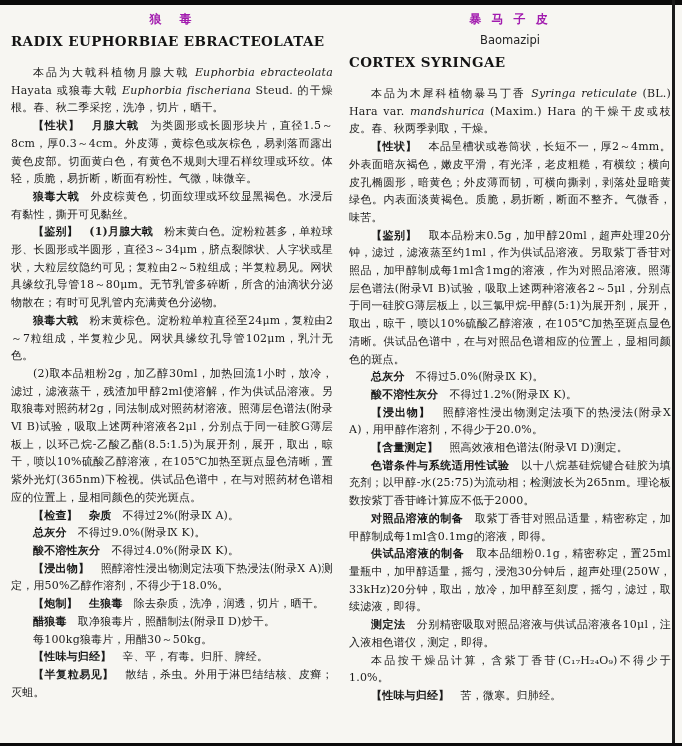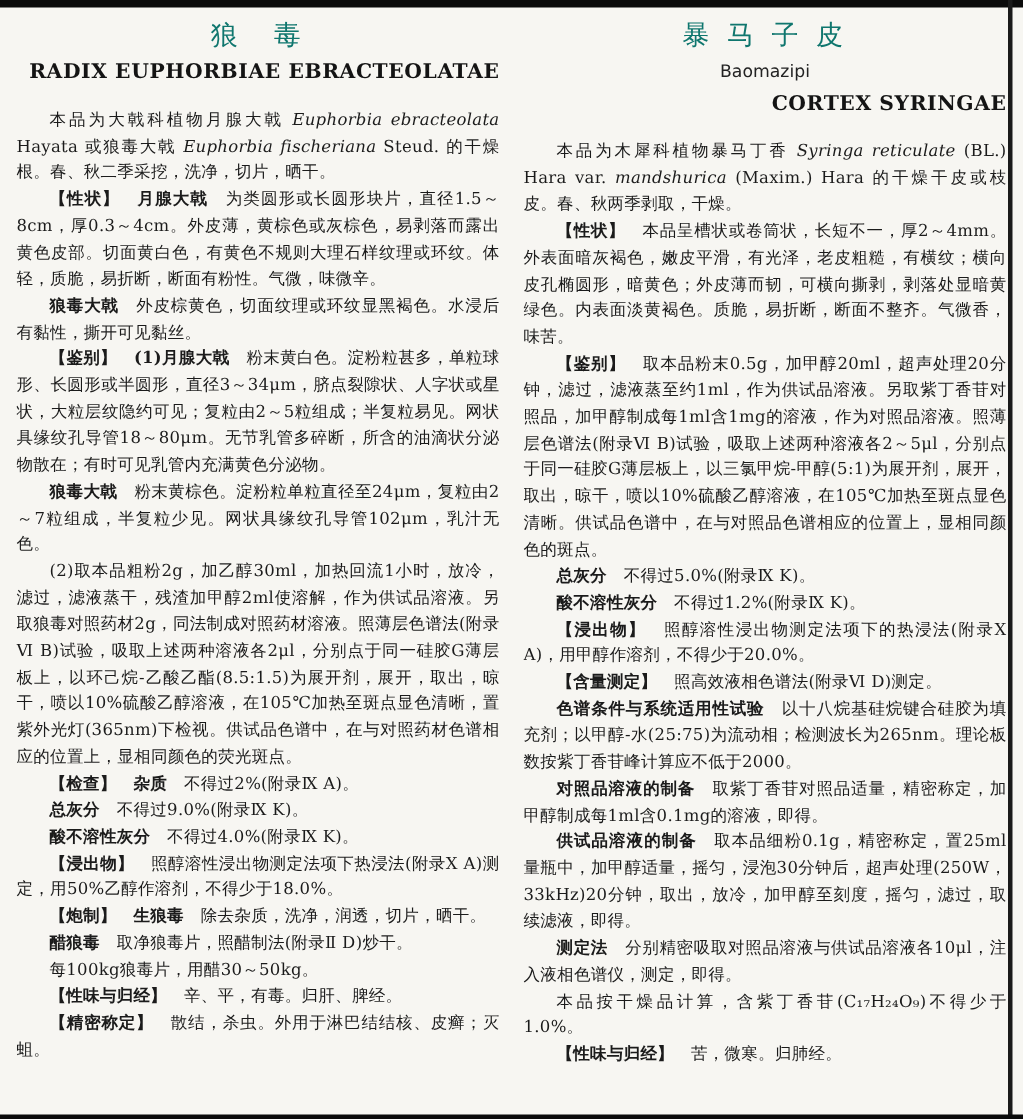--- a/index.html
+++ b/index.html
@@ -18,34 +18,34 @@
   .col {
     position:absolute; top:8px;
     width:322px; height:737px;
     overflow:hidden;
   }
   .col-left  { left:11px; }
   .col-right { left:349px; }
 
   .title-cn {
     text-align:center;
-    font-size:18px; font-weight:normal;
+    font-size:12px; font-weight:bold;
     letter-spacing:3px;
     margin:3px 0 5px 0;
-    color:#0f766e;
+    color:#a21caf;
   }
   .pinyin {
     text-align:center;
     font-size:11.5px;
     margin:0 0 7px 0;
     font-family:"DejaVu Sans","Liberation Sans",sans-serif;
     color:#232323;
   }
   .latin-title {
-    text-align:right;
+    text-align:left;
     font-size:13.5px; font-weight:bold;
     margin:2px 0 0 0;
     letter-spacing:0.4px;
     color:#141414;
   }
   .body-text { margin-top:15px; }
 
   .para {
     margin:0;
     font-size:11px;
@@ -76,21 +76,21 @@
       <p class="para"><span class="b">狼毒大戟</span><span>　粉末黄棕色。淀粉粒单粒直径至24μm，复粒由2～7粒组成，半复粒少见。网状具缘纹孔导管102μm，乳汁无色。</span></p>
       <p class="para"><span>(2)取本品粗粉2g，加乙醇30ml，加热回流1小时，放冷，滤过，滤液蒸干，残渣加甲醇2ml使溶解，作为供试品溶液。另取狼毒对照药材2g，同法制成对照药材溶液。照薄层色谱法(附录Ⅵ B)试验，吸取上述两种溶液各2μl，分别点于同一硅胶G薄层板上，以环己烷-乙酸乙酯(8.5:1.5)为展开剂，展开，取出，晾干，喷以10%硫酸乙醇溶液，在105℃加热至斑点显色清晰，置紫外光灯(365nm)下检视。供试品色谱中，在与对照药材色谱相应的位置上，显相同颜色的荧光斑点。</span></p>
       <p class="para"><span class="b">【检查】</span><span>　</span><span class="b">杂质</span><span>　不得过2%(附录Ⅸ A)。</span></p>
       <p class="para"><span class="b">总灰分</span><span>　不得过9.0%(附录Ⅸ K)。</span></p>
       <p class="para"><span class="b">酸不溶性灰分</span><span>　不得过4.0%(附录Ⅸ K)。</span></p>
       <p class="para"><span class="b">【浸出物】</span><span>　照醇溶性浸出物测定法项下热浸法(附录Ⅹ A)测定，用50%乙醇作溶剂，不得少于18.0%。</span></p>
       <p class="para"><span class="b">【炮制】</span><span>　</span><span class="b">生狼毒</span><span>　除去杂质，洗净，润透，切片，晒干。</span></p>
       <p class="para"><span class="b">醋狼毒</span><span>　取净狼毒片，照醋制法(附录Ⅱ D)炒干。</span></p>
       <p class="para"><span>每100kg狼毒片，用醋30～50kg。</span></p>
       <p class="para"><span class="b">【性味与归经】</span><span>　辛、平，有毒。归肝、脾经。</span></p>
-      <p class="para"><span class="b">【精密称定】</span><span>　散结，杀虫。外用于淋巴结结核、皮癣；灭蛆。</span></p>
+      <p class="para"><span class="b">【半复粒易见】</span><span>　散结，杀虫。外用于淋巴结结核、皮癣；灭蛆。</span></p>
     </div>
 </div>
 
 <div class="col col-right">
   <div class="title-cn">暴 马 子 皮</div>
   <div class="pinyin">Baomazipi</div>
   <div class="latin-title">CORTEX SYRINGAE</div>
   <div class="body-text">
       <p class="para"><span>本品为木犀科植物暴马丁香 </span><span class="i">Syringa reticulate</span><span> (BL.) Hara var. </span><span class="i">mandshurica</span><span> (Maxim.) Hara 的干燥干皮或枝皮。春、秋两季剥取，干燥。</span></p>
       <p class="para"><span class="b">【性状】</span><span>　本品呈槽状或卷筒状，长短不一，厚2～4mm。外表面暗灰褐色，嫩皮平滑，有光泽，老皮粗糙，有横纹；横向皮孔椭圆形，暗黄色；外皮薄而韧，可横向撕剥，剥落处显暗黄绿色。内表面淡黄褐色。质脆，易折断，断面不整齐。气微香，味苦。</span></p>

